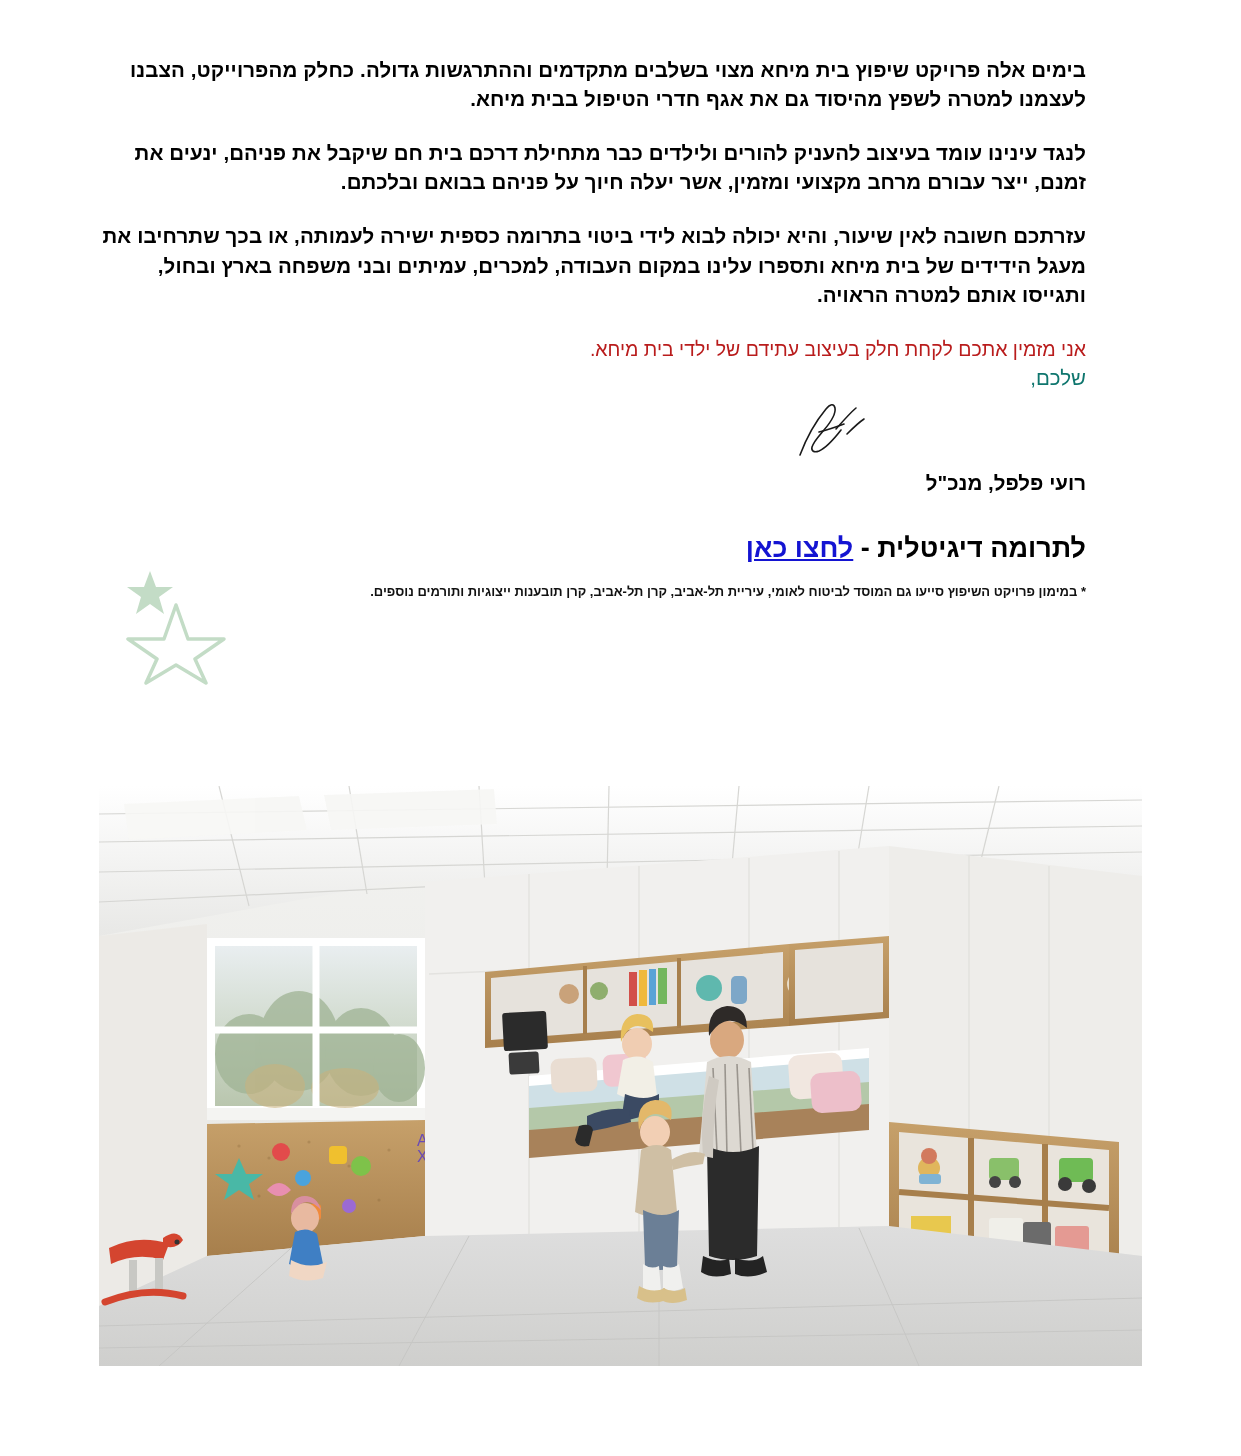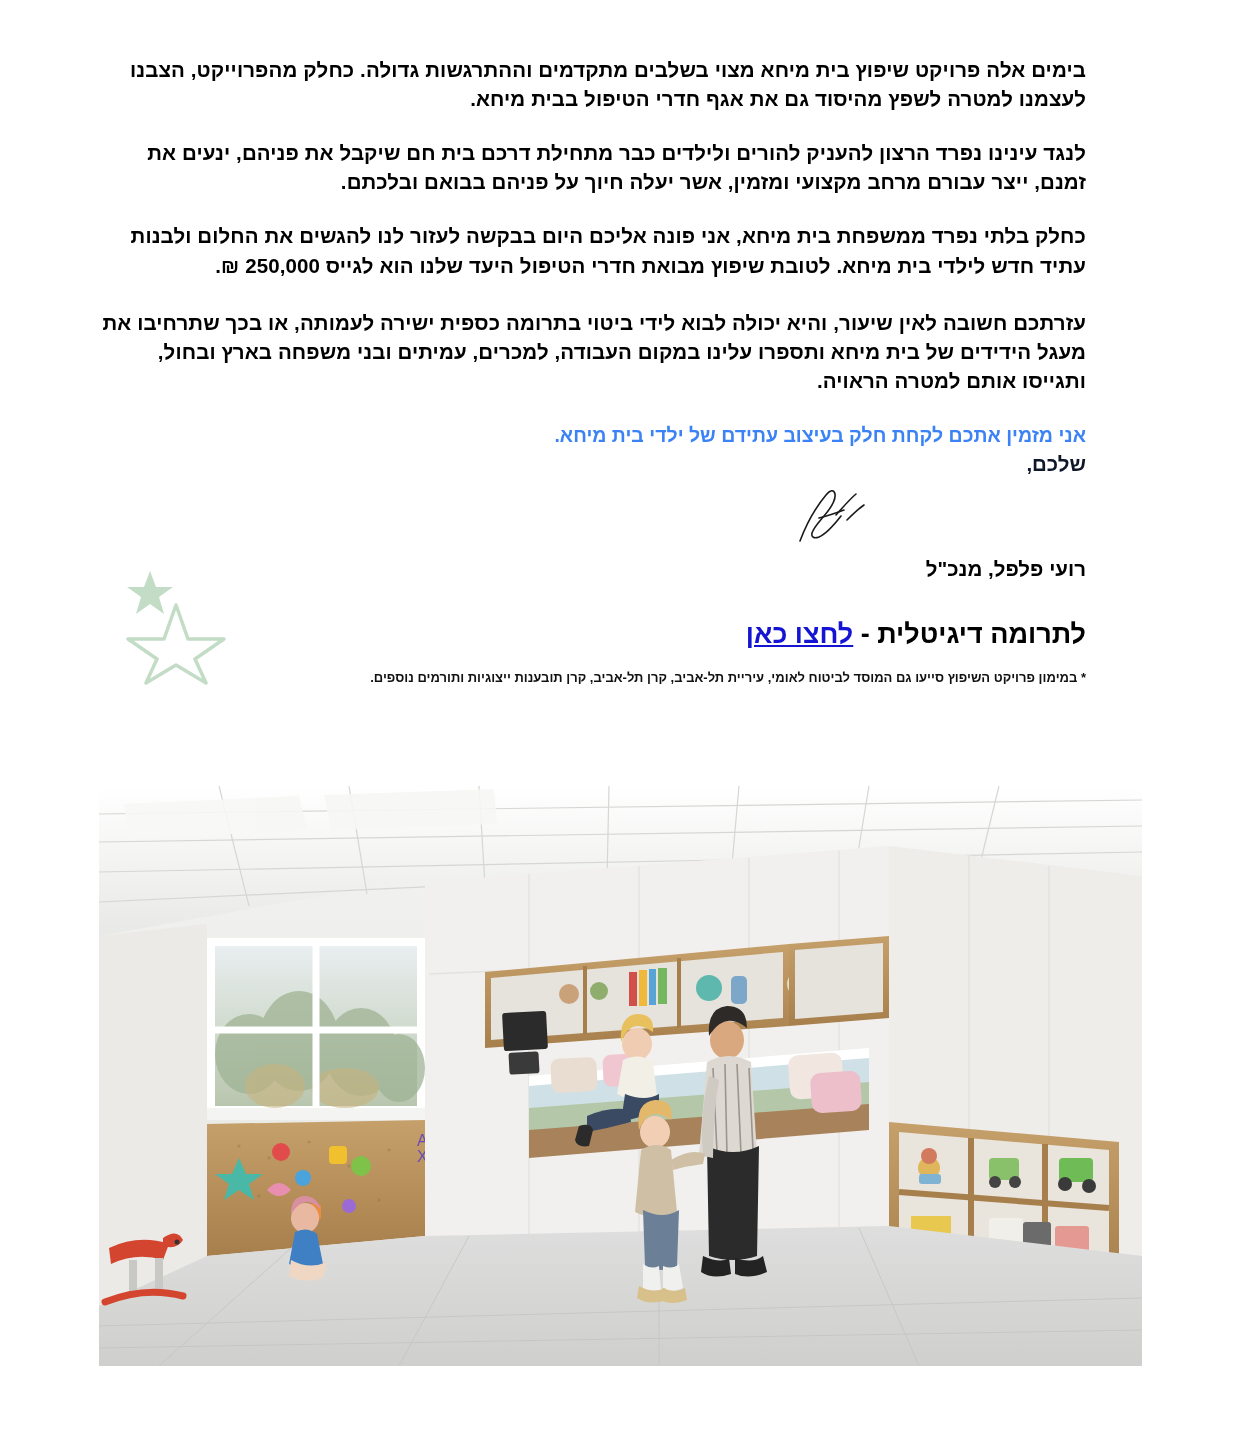--- a/index.html
+++ b/index.html
@@ -39,32 +39,32 @@
     color: #000;
   }
 
   .para.p1 { margin-bottom: 25px; }
   .para.p2 { margin-bottom: 25px; }
   .para.p3 { margin-bottom: 28px; }
   .para.p4 { margin-bottom: 26px; }
 
   .closing-line {
     font-size: 19.5px;
-    font-weight: bold;
+    font-weight: normal;
     line-height: 1.45;
     margin: 0;
-    color: #3b82f6;
+    color: #b91c1c;
   }
 
   .closing-bold {
     font-size: 20.5px;
-    font-weight: bold;
+    font-weight: normal;
     line-height: 1.45;
     margin: 0 0 4px 0;
-    color: #0f172a;
+    color: #0f766e;
   }
 
   .signature-wrap {
     position: relative;
     height: 74px;
   }
 
   .signature-mark {
     position: absolute;
     top: 2px;
@@ -125,22 +125,21 @@
   .photo svg { display: block; }
 </style>
 </head>
 <body>
 
 <div class="page">
 
   <div class="letter">
 
     <p class="para p1">בימים אלה פרויקט שיפוץ בית מיחא מצוי בשלבים מתקדמים וההתרגשות גדולה. כחלק מהפרוייקט, הצבנו לעצמנו למטרה לשפץ מהיסוד גם את אגף חדרי הטיפול בבית מיחא.</p>
-    <p class="para p2">לנגד עינינו נפרד הרצון להעניק להורים ולילדים כבר מתחילת דרכם בית חם שיקבל את פניהם, ינעים את זמנם, ייצר עבורם מרחב מקצועי ומזמין, אשר יעלה חיוך על פניהם בבואם ובלכתם.</p>
-    <p class="para p3">כחלק בלתי נפרד ממשפחת בית מיחא, אני פונה אליכם היום בבקשה לעזור לנו להגשים את החלום ולבנות עתיד חדש לילדי בית מיחא. לטובת שיפוץ מבואת חדרי הטיפול היעד שלנו הוא לגייס 250,000 ₪.</p>
+    <p class="para p2">לנגד עינינו עומד בעיצוב להעניק להורים ולילדים כבר מתחילת דרכם בית חם שיקבל את פניהם, ינעים את זמנם, ייצר עבורם מרחב מקצועי ומזמין, אשר יעלה חיוך על פניהם בבואם ובלכתם.</p>
     <p class="para p4">עזרתכם חשובה לאין שיעור, והיא יכולה לבוא לידי ביטוי בתרומה כספית ישירה לעמותה, או בכך שתרחיבו את מעגל הידידים של בית מיחא ותספרו עלינו במקום העבודה, למכרים, עמיתים ובני משפחה בארץ ובחול, ותגייסו אותם למטרה הראויה.</p>
 
     <p class="closing-line">אני מזמין אתכם לקחת חלק בעיצוב עתידם של ילדי בית מיחא.</p>
     <p class="closing-bold">שלכם,</p>
 
     <div class="signature-wrap">
       <svg class="signature-mark" viewBox="0 0 90 64" fill="none" stroke="#1a1a1a" stroke-width="1.6" stroke-linecap="round">
         <path d="M14 56 C20 40, 30 22, 40 10 C44 5, 48 4, 49 9 C50 15, 44 24, 38 31 C33 37, 28 42, 26 48 C25 52, 28 54, 33 52 C40 49, 48 40, 55 31"></path>
         <path d="M50 30 C57 22, 64 14, 70 9"></path>
         <path d="M61 35 C66 30, 72 24, 78 20"></path>

